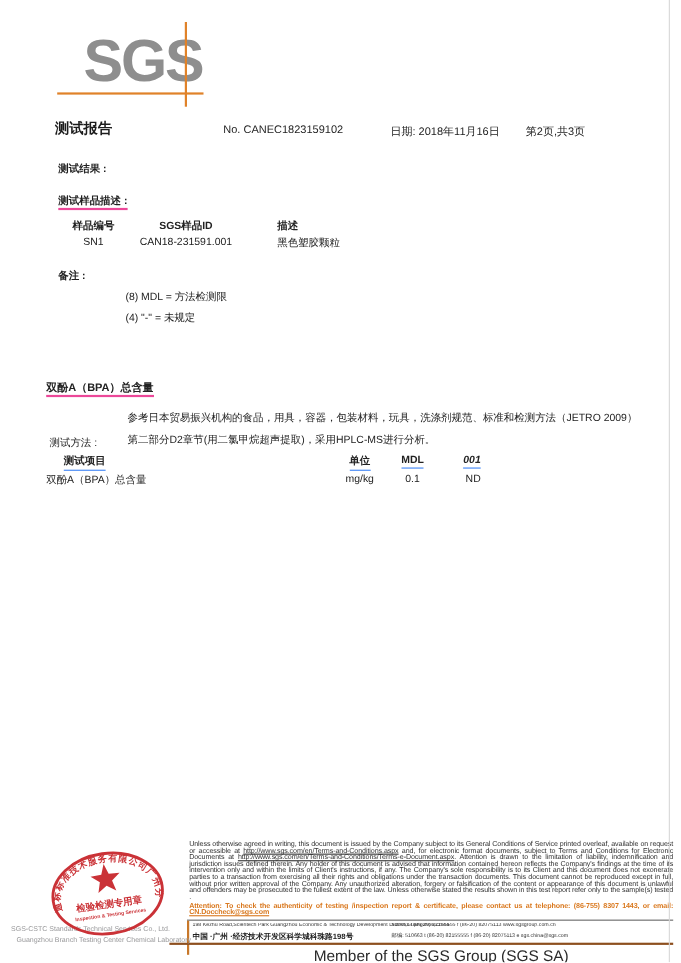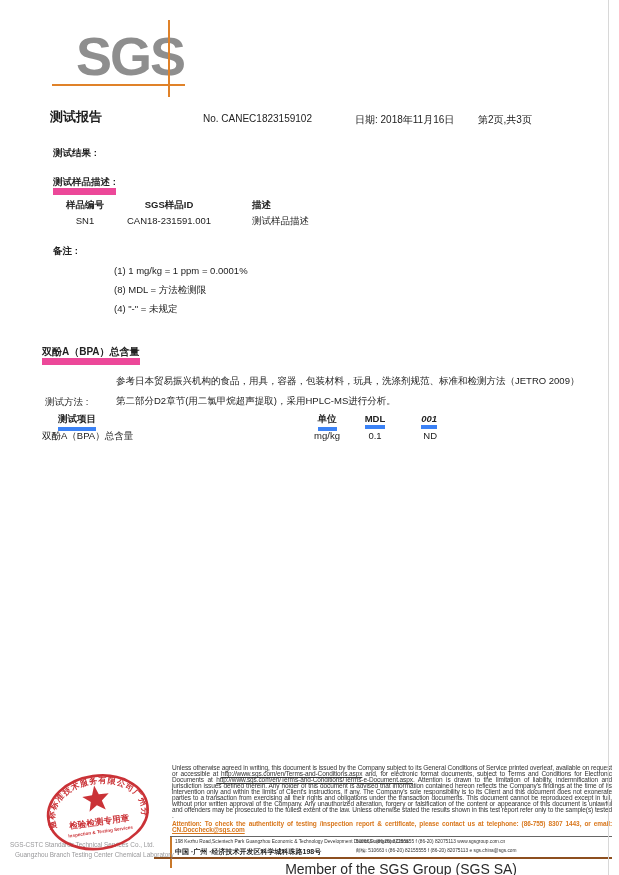--- a/index.html
+++ b/index.html
@@ -14,21 +14,21 @@
   .logo-hline { left:52px; top:84px; width:133px; height:2px; background:#e08229; }
   .logo-vline { left:168px; top:20px; width:2px; height:77px; background:#e08229; }
 
   
   .report-title { left:50px; top:108px; font-size:13px; font-weight:bold; color:#1c1c1c; }
   .report-no   { left:203px; top:113px; font-size:10px; }
   .report-date { left:355px; top:113px; font-size:10px; }
   .report-page { left:478px; top:113px; font-size:10px; }
 
   .bold { font-weight:bold; }
-  .ul   { border-bottom:7px solid #ec4899; padding-bottom:1px; }
+  .ul   { border-bottom:2px solid #ec4899; padding-bottom:1px; }
   .body-text { font-size:9.5px; color:#1f1f1f; }
 
   .results-label { left:53px; top:147px; }
   .sample-title  { left:53px; top:176px; }
 
   .sample-table { left:62px; top:199px; display:grid; grid-template-columns:46px 122px auto; row-gap:3px; font-size:9.5px; }
   .sample-table .c1, .sample-table .c2 { text-align:center; }
   .sample-table .c3 { padding-left:22px; }
 
   .notes-label { left:53px; top:245px; }
@@ -38,21 +38,21 @@
   .method-label { left:45px; top:372px;margin-top:24px; }
   .method-text  { left:116px; top:371px; width:472px; font-size:9.5px; line-height:20px; }
 
   .rt-head { top:413px; font-weight:bold; font-size:9.5px; }
   .rt-row  { top:430px; font-size:9.5px; }
   .rt-item-h { left:58px; }
   .rt-item   { left:42px; }
   .rt-unit { left:305px; width:44px; text-align:center; }
   .rt-mdl  { left:355px; width:40px; text-align:center; }
   .rt-id   { left:397px; width:40px; text-align:right; font-style:italic; }
-  .hul { display:inline-block; border-bottom:4px solid #3b82f6; padding-bottom:1px; }
+  .hul { display:inline-block; border-bottom:1px solid #3b82f6; padding-bottom:1px; }
 
   
   .company-line { color:#98989a; font-size:6.4px; z-index:1; white-space:nowrap; }
   .company-1 { left:10px; top:841px; }
   .company-2 { left:15px; top:851px; }
 
   .stamp { left:40px; top:771px; width:120px; height:84px; z-index:3; opacity:.95; transform:rotate(-8deg); }
 
   .legal-block { left:172px; top:765px; width:440px; font-size:6.5px; line-height:6px; letter-spacing:-0.1px;
                  text-align:justify; color:#333; }
@@ -91,26 +91,25 @@
   <div class="abs results-label body-text bold">测试结果 :</div>
 
   <div class="abs sample-title body-text"><span class="bold ul">测试样品描述 :</span></div>
 
   <div class="abs sample-table">
     <div class="c1 bold">样品编号</div>
     <div class="c2 bold">SGS样品ID</div>
     <div class="c3 bold">描述</div>
     <div class="c1">SN1</div>
     <div class="c2">CAN18-231591.001</div>
-    <div class="c3">测试样品描述</div>
+    <div class="c3">黑色塑胶颗粒</div>
   </div>
 
   <div class="abs notes-label body-text bold">备注 :</div>
   <div class="abs notes-list">
-    <div>(1) 1 mg/kg = 1 ppm = 0.0001%</div>
     <div>(8) MDL = 方法检测限</div>
     <div>(4) "-" = 未规定</div>
   </div>
 
   <div class="abs bpa-title"><span class="bold ul">双酚A（BPA）总含量</span></div>
 
   <div class="abs method-label body-text">测试方法 :</div>
   <div class="abs method-text">参考日本贸易振兴机构的食品，用具，容器，包装材料，玩具，洗涤剂规范、标准和检测方法（JETRO 2009）第二部分D2章节(用二氯甲烷超声提取)，采用HPLC-MS进行分析。</div>
 
   <div class="abs rt-head rt-item-h"><span class="hul">测试项目</span></div>

